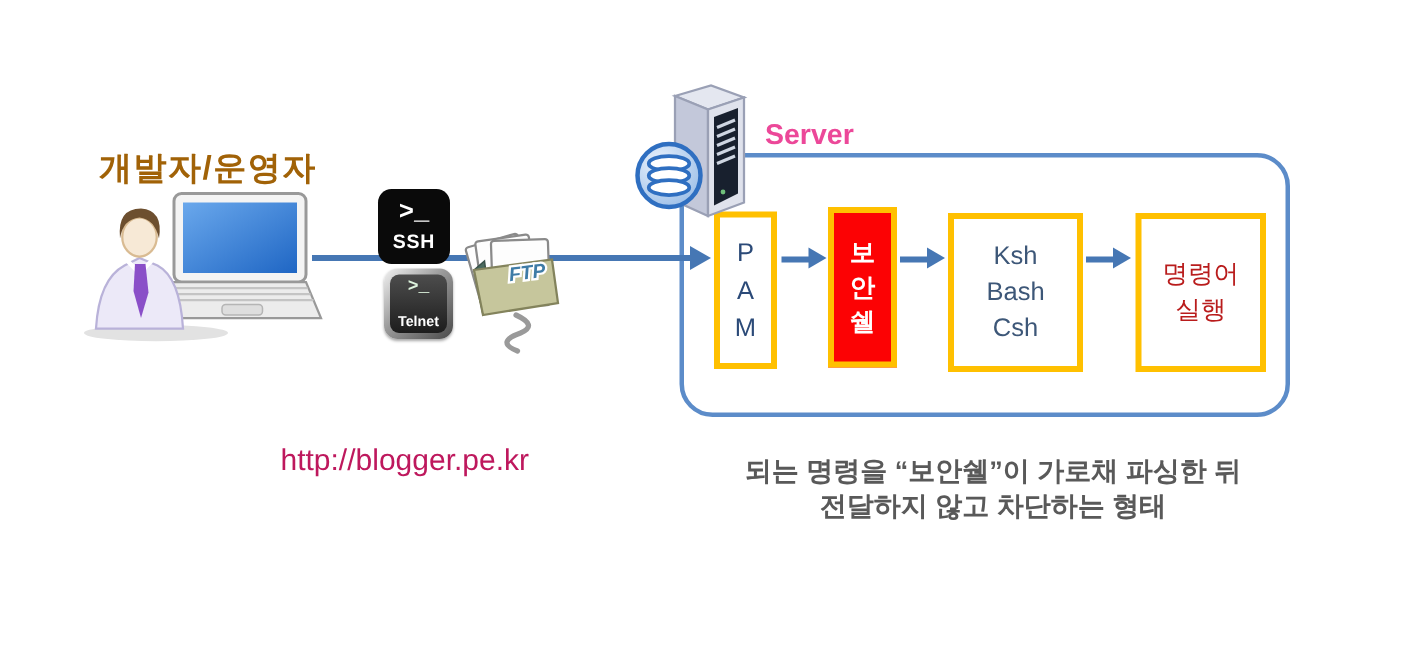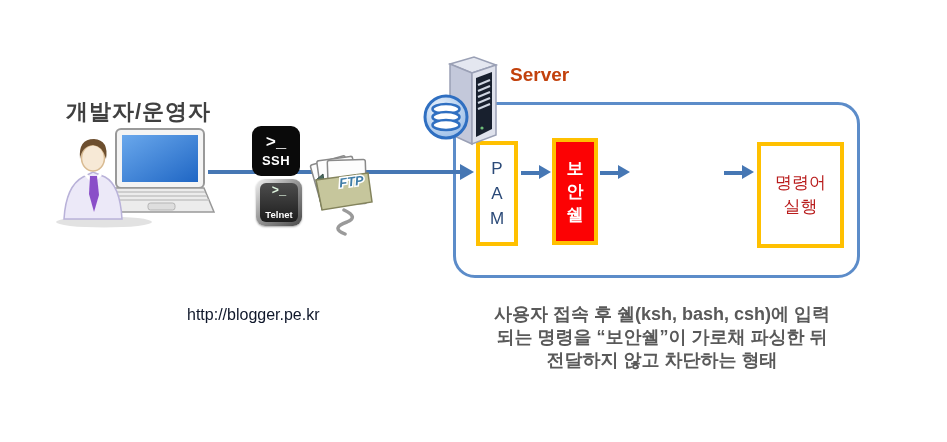--- a/index.html
+++ b/index.html
@@ -1,22 +1,22 @@
 <!DOCTYPE html>
 <html><head>
 <meta charset="utf-8">
 <style>
   html,body{margin:0;padding:0;background:#fff;}
   #canvas{position:relative;width:947px;height:442px;background:#ffffff;overflow:hidden;
           font-family:"Liberation Sans","DejaVu Sans",sans-serif;}
 
   
-  .user-title{position:absolute;left:66px;top:97px;width:160px;font-size:22px;font-weight:bold;color:#404040;letter-spacing:1px;}
-  .server-title{position:absolute;left:510px;top:64px;font-size:19px;font-weight:bold;color:#c2410c;}
-  .url{position:absolute;left:187px;top:306px;font-size:16px;color:#0f172a;text-decoration:none;}
+  .user-title{position:absolute;left:66px;top:97px;width:160px;font-size:22px;font-weight:bold;color:#a16207;letter-spacing:1px;}
+  .server-title{position:absolute;left:510px;top:80px;font-size:19px;font-weight:bold;color:#ec4899;}
+  .url{position:absolute;left:187px;top:296px;font-size:20px;color:#be185d;text-decoration:none;}
   .desc{position:absolute;left:462px;top:303px;width:400px;text-align:center;
         font-size:18px;font-weight:bold;color:#595959;line-height:23px;}
   .desc div{white-space:nowrap;}
 
   
   .boundary{position:absolute;left:453px;top:102px;width:401px;height:170px;
             border:3px solid #5c8cc9;border-radius:22px;z-index:1;}
 
   
   .fbox{position:absolute;border:4px solid #ffc000;background:#fff;z-index:3;
@@ -151,30 +151,34 @@
 
   <div class="fbox box-secshell">
     <div>보</div>
     <div>안</div>
     <div>쉘</div>
   </div>
 
   <div class="h-line" style="left:600px;top:171px;width:20px;"></div>
   <div class="arr-head" style="left:618px;top:165px;"></div>
 
+  <div class="fbox box-shells">
+    <div>Ksh</div>
+    <div>Bash</div>
+    <div>Csh</div>
+  </div>
 
   <div class="h-line" style="left:724px;top:171px;width:20px;"></div>
   <div class="arr-head" style="left:742px;top:165px;"></div>
 
   <div class="fbox box-cmd">
     <div>명령어</div>
     <div>실행</div>
   </div>
 
   <a class="url" href="#">http://blogger.pe.kr</a>
 
   <div class="desc">
-    <div>사용자 접속 후 쉘(ksh, bash, csh)에 입력</div>
     <div>되는 명령을 “보안쉘”이 가로채 파싱한 뒤</div>
     <div>전달하지 않고 차단하는 형태</div>
   </div>
 
 </div>
 
 </body></html>

